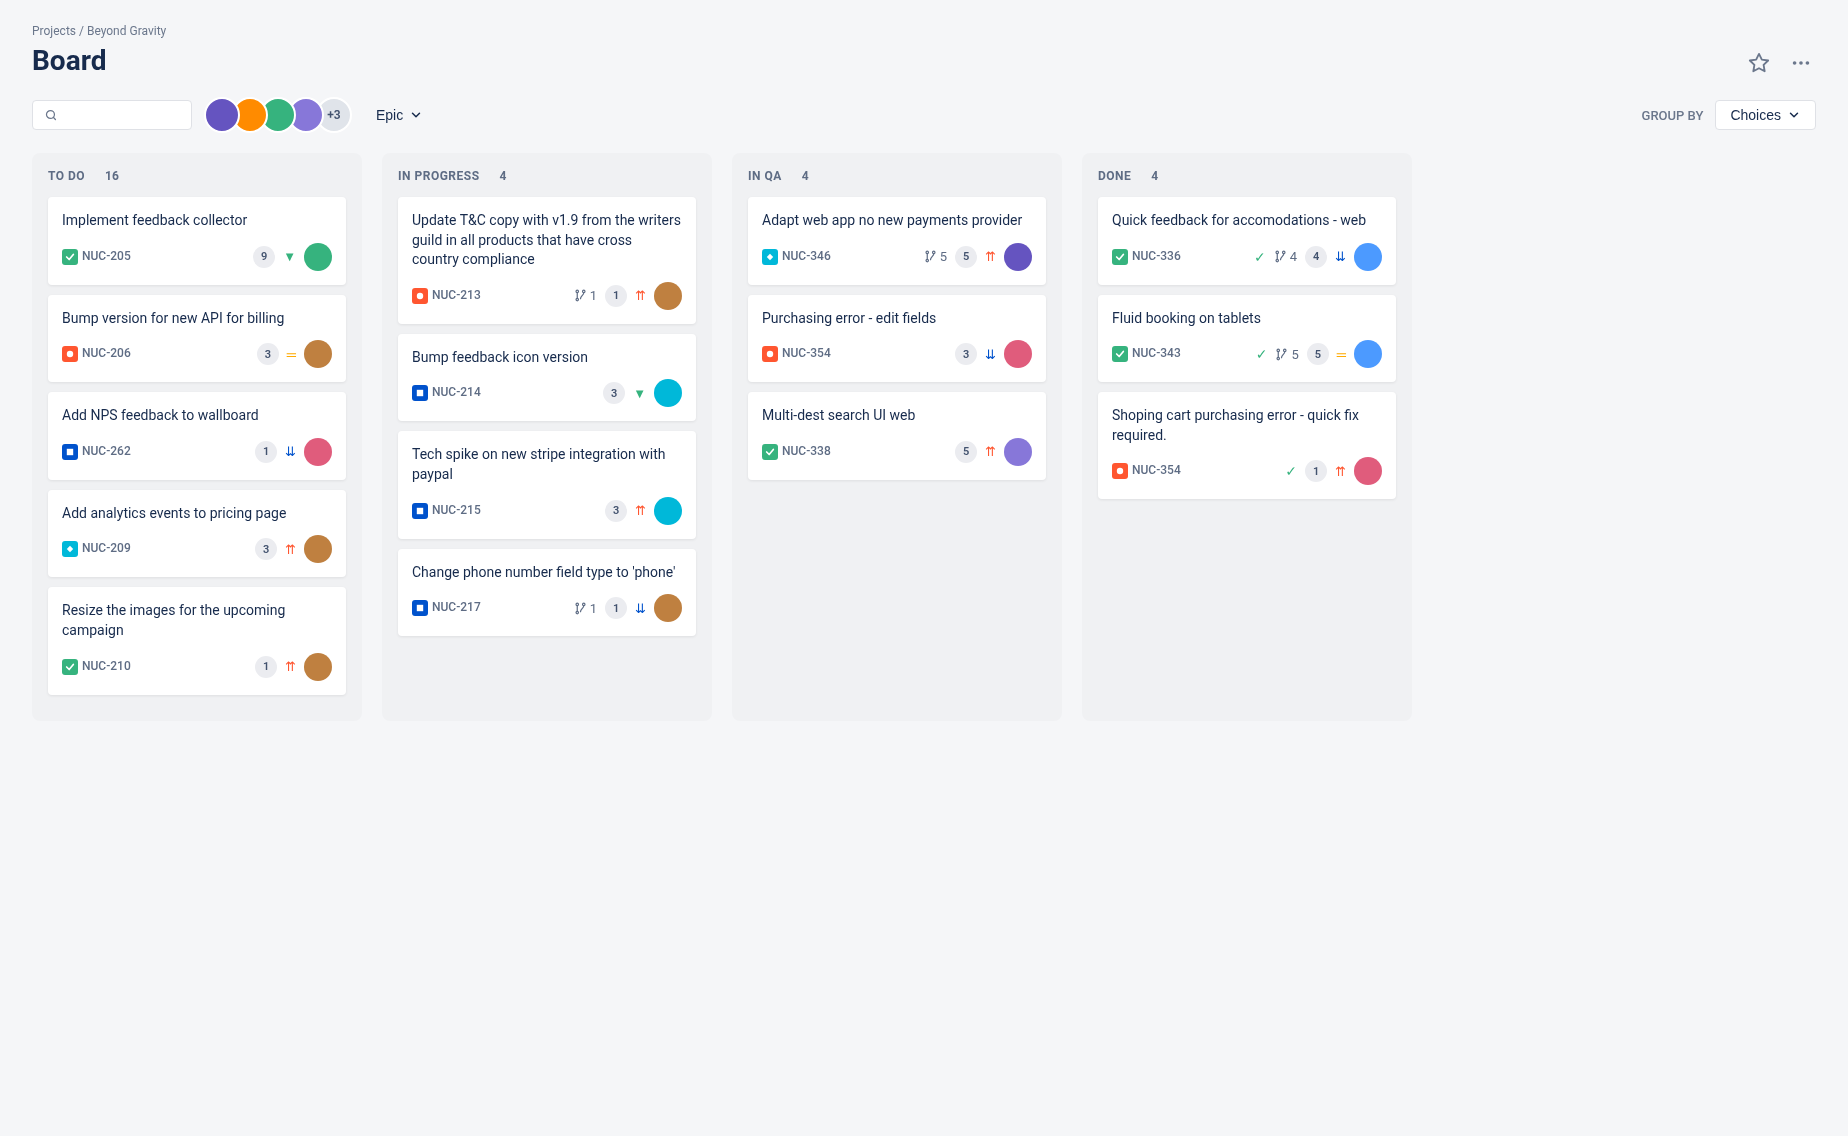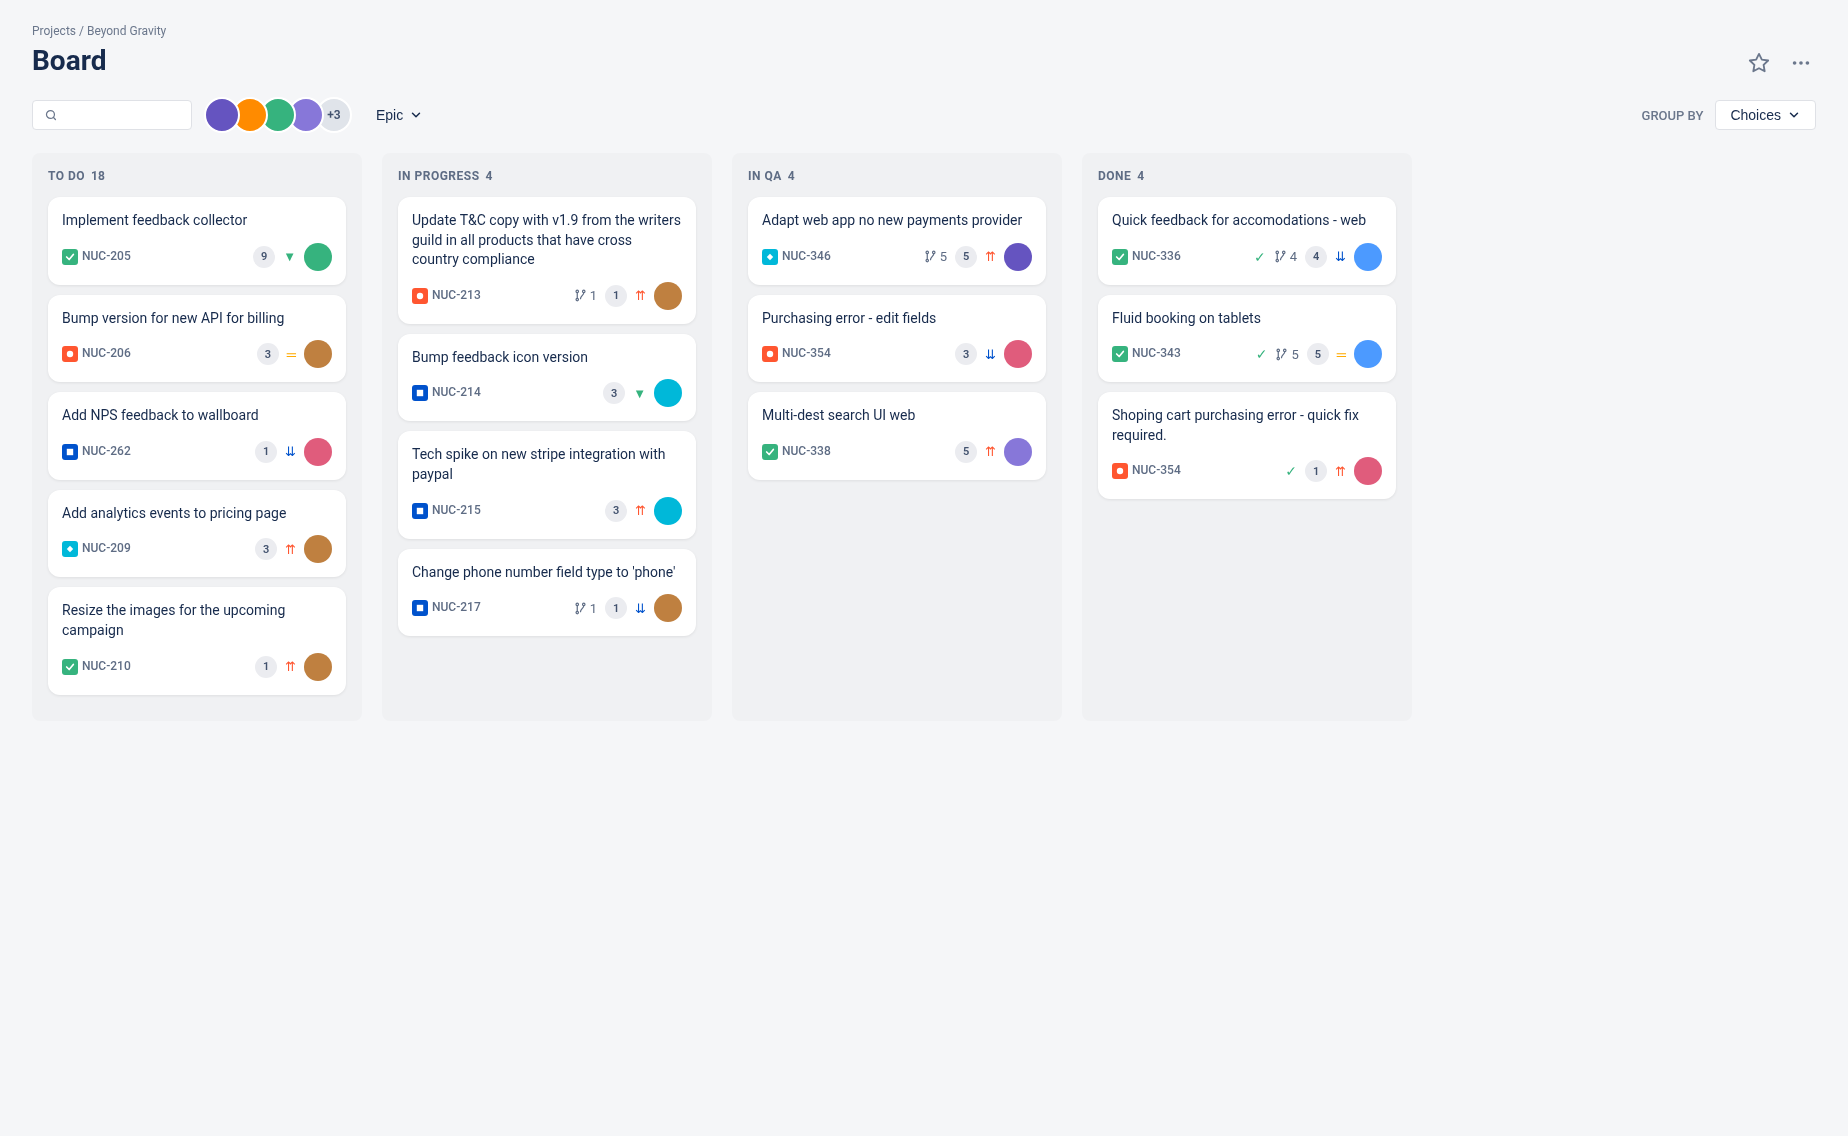--- a/index.html
+++ b/index.html
@@ -139,41 +139,41 @@
       background: #f0f1f3;
       border-radius: 8px;
       width: 330px;
       min-width: 330px;
       padding: 16px;
     }
 
     .column-header {
       display: flex;
       align-items: center;
-      gap: 6px;
+      gap: 20px;
       margin-bottom: 14px;
     }
 
     .column-title {
       font-size: 12px;
       font-weight: 700;
       color: #5e6c84;
       letter-spacing: 0.5px;
       text-transform: uppercase;
     }
 
     .column-count {
       font-size: 12px;
       font-weight: 700;
       color: #5e6c84;
     }
 
     .card {
       background: #fff;
-      border-radius: 12px;
+      border-radius: 4px;
       padding: 14px;
       margin-bottom: 10px;
       box-shadow: 0 1px 3px rgba(0,0,0,0.08);
       cursor: pointer;
     }
 
     .card-title {
       font-size: 14px;
       color: #172b4d;
       line-height: 1.4;
@@ -327,21 +327,21 @@
           <polyline points="6 9 12 15 18 9"></polyline>
         </svg>
       </button>
     </div>
   </div>
 
   <div class="board" id="board-container">
   <div class="column">
         <div class="column-header">
           <span class="column-title">TO DO</span>
-          <span class="column-count">18</span>
+          <span class="column-count">16</span>
         </div>
         <div class="card">
           <div class="card-title">Implement feedback collector</div>
           <div class="card-footer">
       <div class="ticket-id">
         <div class="ticket-icon" style="background:#36b37e;">
                 <svg width="10" height="10" viewBox="0 0 12 12">
                   <polyline points="2,6 5,9 10,3" stroke="white" stroke-width="2" fill="none" stroke-linecap="round" stroke-linejoin="round"></polyline>
                 </svg>
               </div>

